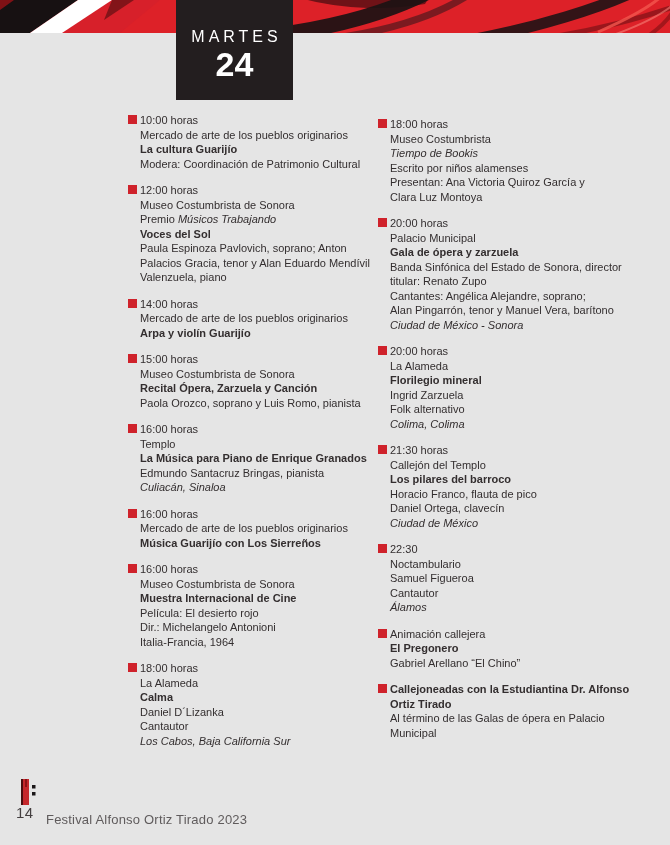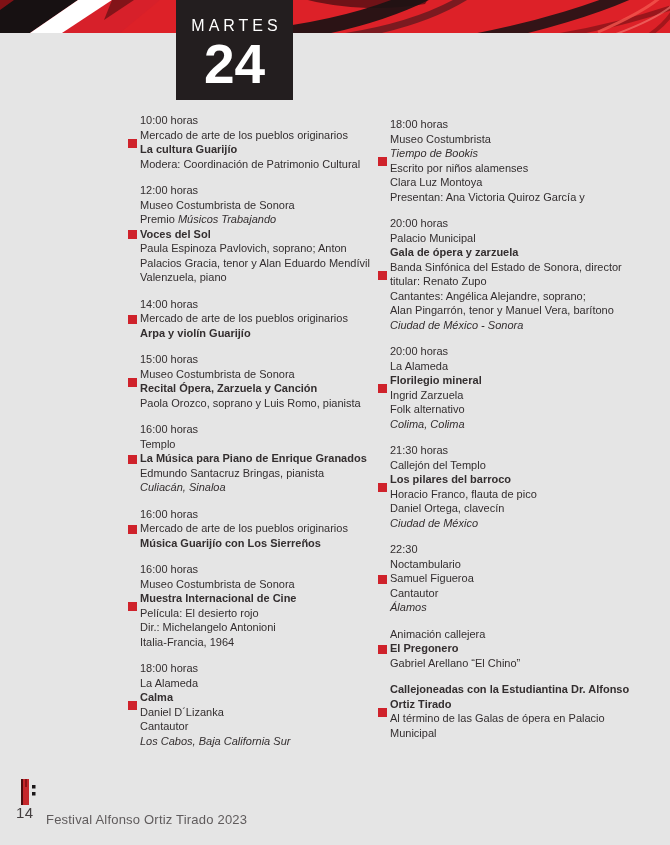--- a/index.html
+++ b/index.html
@@ -17,27 +17,27 @@
   .day-box{
     position:absolute;left:176px;top:0;width:117px;height:100px;
     background:#231e1f;color:#ffffff;
     display:flex;flex-direction:column;align-items:center;justify-content:center;
   }
   .day-label{
     font-size:16px;letter-spacing:4px;text-indent:4px;
     font-weight:normal;margin-top:10px;
   }
   .day-number{
-    font-size:55px;font-weight:bold;line-height:1.02;margin-top:1px;
+    font-size:34px;font-weight:bold;line-height:1.02;margin-top:1px;
   }
   
   .column{position:absolute;}
   .column-left{left:128px;top:113px;width:250px;}
   .column-right{left:378px;top:117px;width:290px;}
-  .event{display:flex;align-items:center;margin-bottom:12px;}
+  .event{display:flex;align-items:flex-start;margin-bottom:12px;}
   .bullet{
     flex:none;width:9px;height:9px;margin-top:2px;margin-right:3px;
     background:#cf222b;
   }
   .lines{
     font-size:11px;line-height:14.5px;color:#332e2f;white-space:nowrap;
   }
   .line{height:14.5px;}
   .s-r{font-weight:normal;font-style:normal;}
   .s-b{font-weight:bold;font-style:normal;}
@@ -161,22 +161,22 @@
       </div>
     </div>
   <div class="column column-right">
       <div class="event">
         <span class="bullet"></span>
         <div class="lines">
           <div class="line"><span class="s-r">18:00 horas</span></div>
           <div class="line"><span class="s-r">Museo Costumbrista</span></div>
           <div class="line"><span class="s-i">Tiempo de Bookis</span></div>
           <div class="line"><span class="s-r">Escrito por niños alamenses</span></div>
+          <div class="line"><span class="s-r">Presentan: Ana Victoria Quiroz García y</span></div>
           <div class="line"><span class="s-r">Clara Luz Montoya</span></div>
-          <div class="line"><span class="s-r">Presentan: Ana Victoria Quiroz García y</span></div>
         </div>
       </div>
       <div class="event">
         <span class="bullet"></span>
         <div class="lines">
           <div class="line"><span class="s-r">20:00 horas</span></div>
           <div class="line"><span class="s-r">Palacio Municipal</span></div>
           <div class="line"><span class="s-b">Gala de ópera y zarzuela</span></div>
           <div class="line"><span class="s-r">Banda Sinfónica del Estado de Sonora, director</span></div>
           <div class="line"><span class="s-r">titular: Renato Zupo</span></div>

